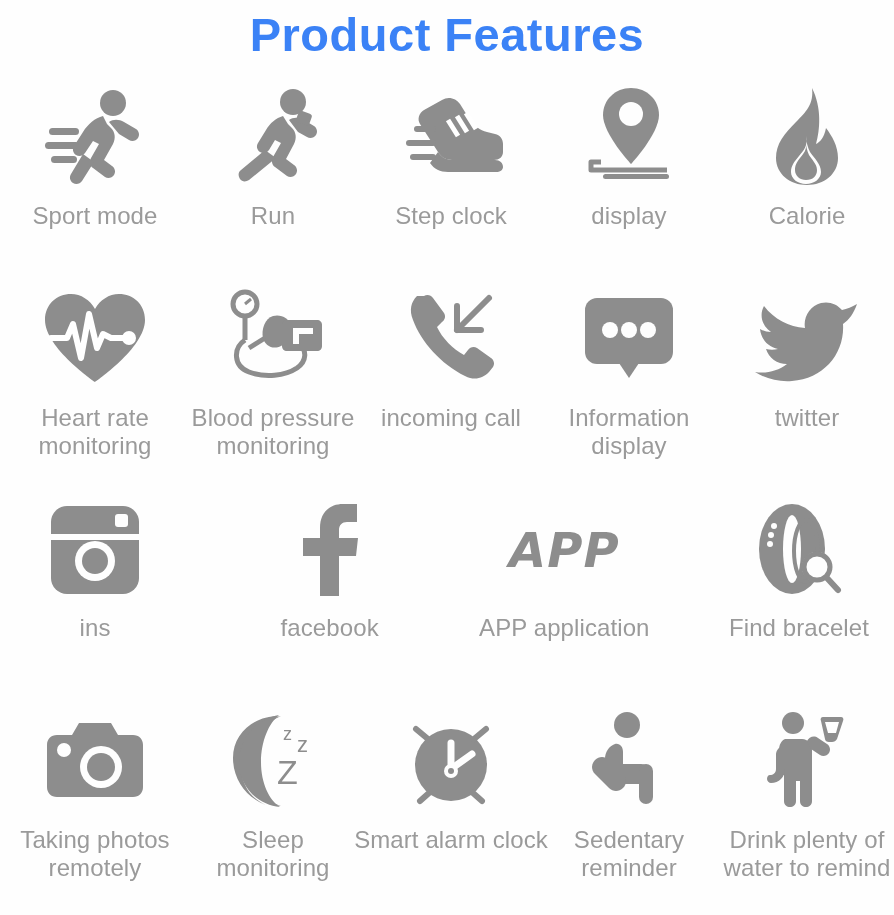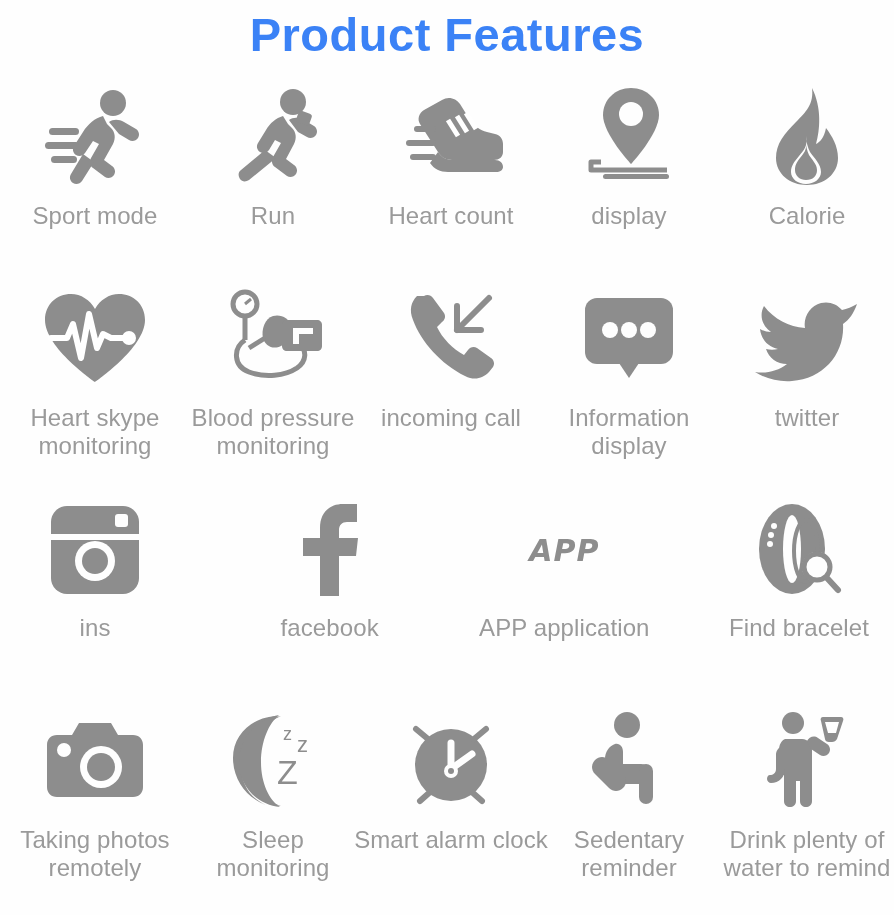--- a/index.html
+++ b/index.html
@@ -81,21 +81,21 @@
     white-space: pre-line;
     width: 190px;
   }
   .label.wide { width: 200px; }
 
   svg { display: block; }
   .fillg { fill: #8d8d8d; }
   .strokeg { fill: none; stroke: #8d8d8d; }
 
   .app-text {
-    font-size: 30px;
+    font-size: 48px;
     font-weight: bold;
     font-style: italic;
     color: #8d8d8d;
     letter-spacing: 1px;
     font-family: "DejaVu Sans", sans-serif;
   }
 </style>
 </head>
 <body>
 
@@ -141,21 +141,21 @@
             <path class="fillg" d="M46 10 C52 6 60 8 64 14 L74 30 C78 36 84 40 91 42 L99 44 C104 45 107 49 107 54 L107 62 C107 67 103 70 98 70 L56 70 C50 70 45 67 42 62 L24 34 C21 29 23 23 28 20 Z"></path>
             <path d="M52 30 L62 46" stroke="#ffffff" stroke-width="5" fill="none"></path>
             <path d="M61 26 L71 42" stroke="#ffffff" stroke-width="5" fill="none"></path>
             <path d="M70 23 L80 39" stroke="#ffffff" stroke-width="5" fill="none"></path>
             <path class="fillg" d="M42 62 C46 68 51 70 57 70 L99 70 C104 70 107 73 107 77 C107 80 104 82 100 82 L52 82 C44 82 38 79 34 73 Z"></path>
             <rect class="fillg" x="18" y="36" width="22" height="6" rx="3"></rect>
             <rect class="fillg" x="10" y="50" width="30" height="6" rx="3"></rect>
             <rect class="fillg" x="14" y="64" width="26" height="6" rx="3"></rect>
           </svg>
         </div>
-        <div class="label">Heart count</div>
+        <div class="label">Step clock</div>
       </div>
 
       <div class="cell">
         <div class="icon-wrap">
           <svg width="100" height="100" viewBox="0 0 100 100">
             <path class="fillg" d="M52 2 C36 2 24 14 24 29 C24 48 52 78 52 78 C52 78 80 48 80 29 C80 14 68 2 52 2 Z"></path>
             <circle cx="52" cy="28" r="12" fill="#fefefe"></circle>
             <path class="strokeg" stroke-width="5" stroke-linejoin="round" d="M22 76 L12 76 L12 84 L88 84"></path>
             <rect class="fillg" x="24" y="88" width="66" height="5" rx="2.5"></rect>
           </svg>
@@ -179,21 +179,21 @@
     <div class="row row-2">
 
       <div class="cell">
         <div class="icon-wrap">
           <svg width="108" height="96" viewBox="0 0 108 96">
             <path class="fillg" d="M54 92 C54 92 4 58 4 30 C4 14 16 4 30 4 C40 4 49 10 54 19 C59 10 68 4 78 4 C92 4 104 14 104 30 C104 58 54 92 54 92 Z"></path>
             <path d="M10 48 L26 48 L32 34 L40 68 L48 24 L56 58 L62 44 L70 48 L86 48" stroke="#ffffff" stroke-width="6" fill="none" stroke-linejoin="round" stroke-linecap="round"></path>
             <circle cx="88" cy="48" r="7" fill="#ffffff"></circle>
           </svg>
         </div>
-        <div class="label">Heart skype
+        <div class="label">Heart rate
 monitoring</div>
       </div>
 
       <div class="cell">
         <div class="icon-wrap">
           <svg width="108" height="100" viewBox="0 0 108 100">
             <circle class="strokeg" stroke-width="5" cx="26" cy="16" r="12"></circle>
             <path class="strokeg" stroke-width="3" d="M26 16 L32 11"></path>
             <path class="strokeg" stroke-width="5" d="M26 28 L26 52"></path>
             <path class="strokeg" stroke-width="5" d="M26 52 C14 60 14 78 30 84 C46 90 66 88 78 80 C88 73 88 62 80 56"></path>

